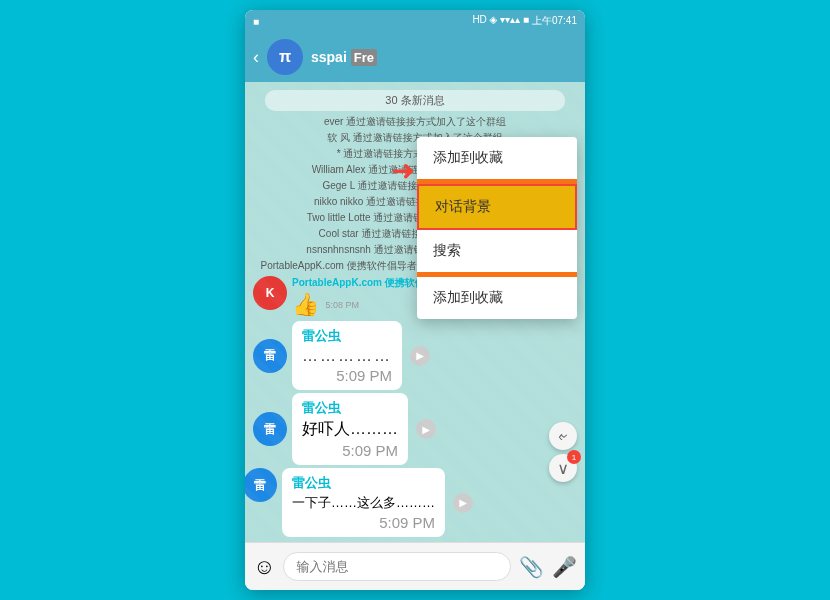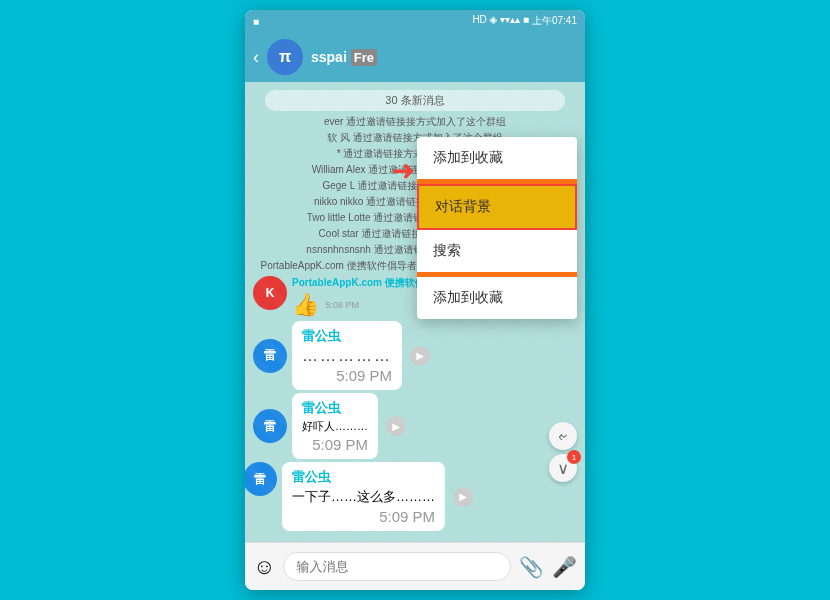--- a/index.html
+++ b/index.html
@@ -387,21 +387,21 @@
             </div>
             <div class="forward-btn">▶</div>
           </div>
         </div>
 
         <div class="msg-row with-forward">
           <div class="msg-avatar" style="background:#1E88E5;">雷</div>
           <div class="bubble-wrap">
             <div class="msg-content">
               <div class="msg-sender">雷公虫</div>
-              <div style="font-size:11px;">好吓人………</div>
+              <div style="font-size:16px;">好吓人………</div>
               <div class="msg-time">5:09 PM</div>
             </div>
             <div class="forward-btn">▶</div>
           </div>
         </div>
 
         <div style="display:flex;gap:5px;margin:3px 8px;align-items:flex-start;">
           <div class="msg-avatar" style="background:#1E88E5;width:34px;height:34px;border-radius:50%;flex-shrink:0;display:flex;align-items:center;justify-content:center;font-size:12px;color:#fff;font-weight:bold;margin-left:-10px;">雷</div>
           <div class="bubble-wrap">
             <div class="msg-content">

